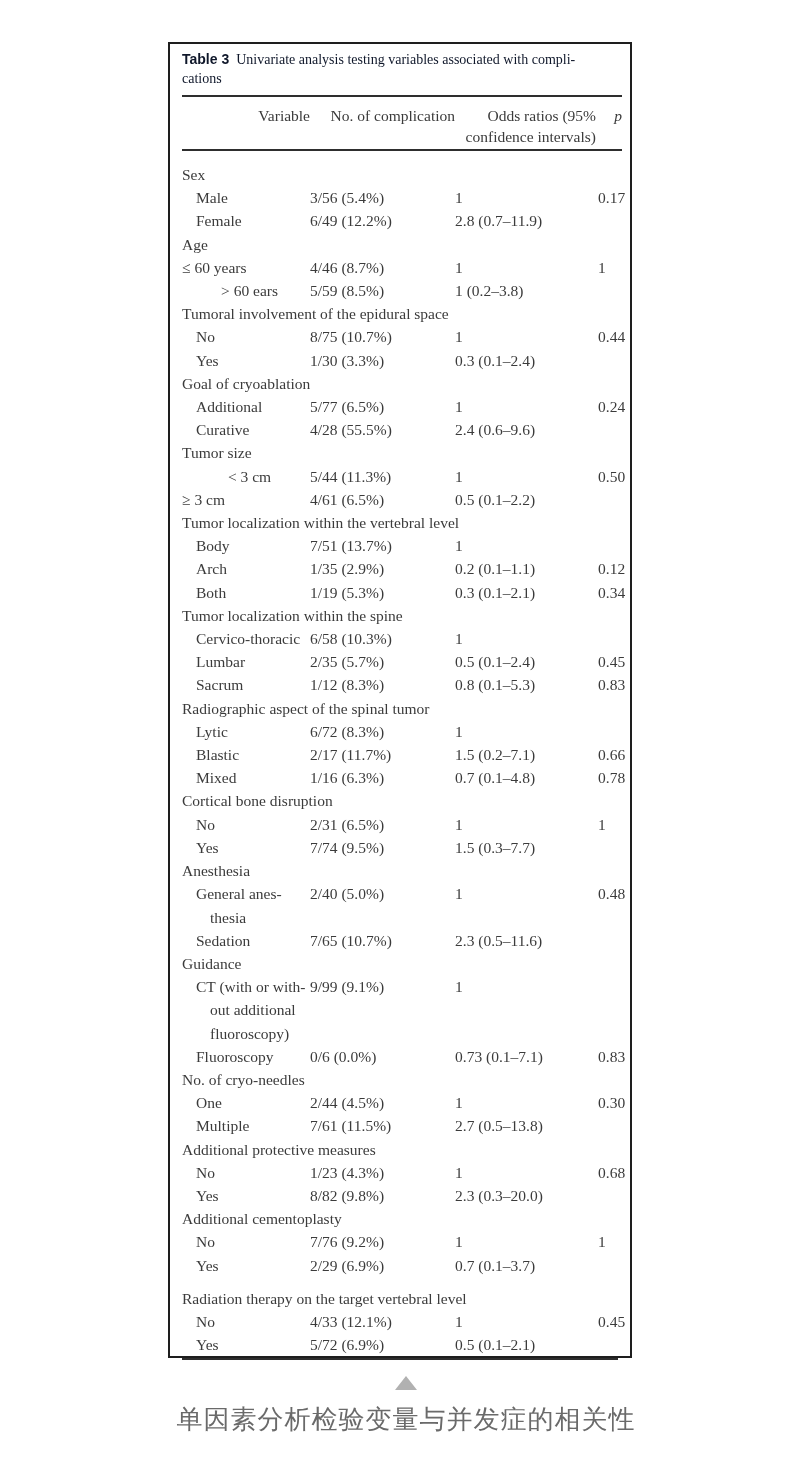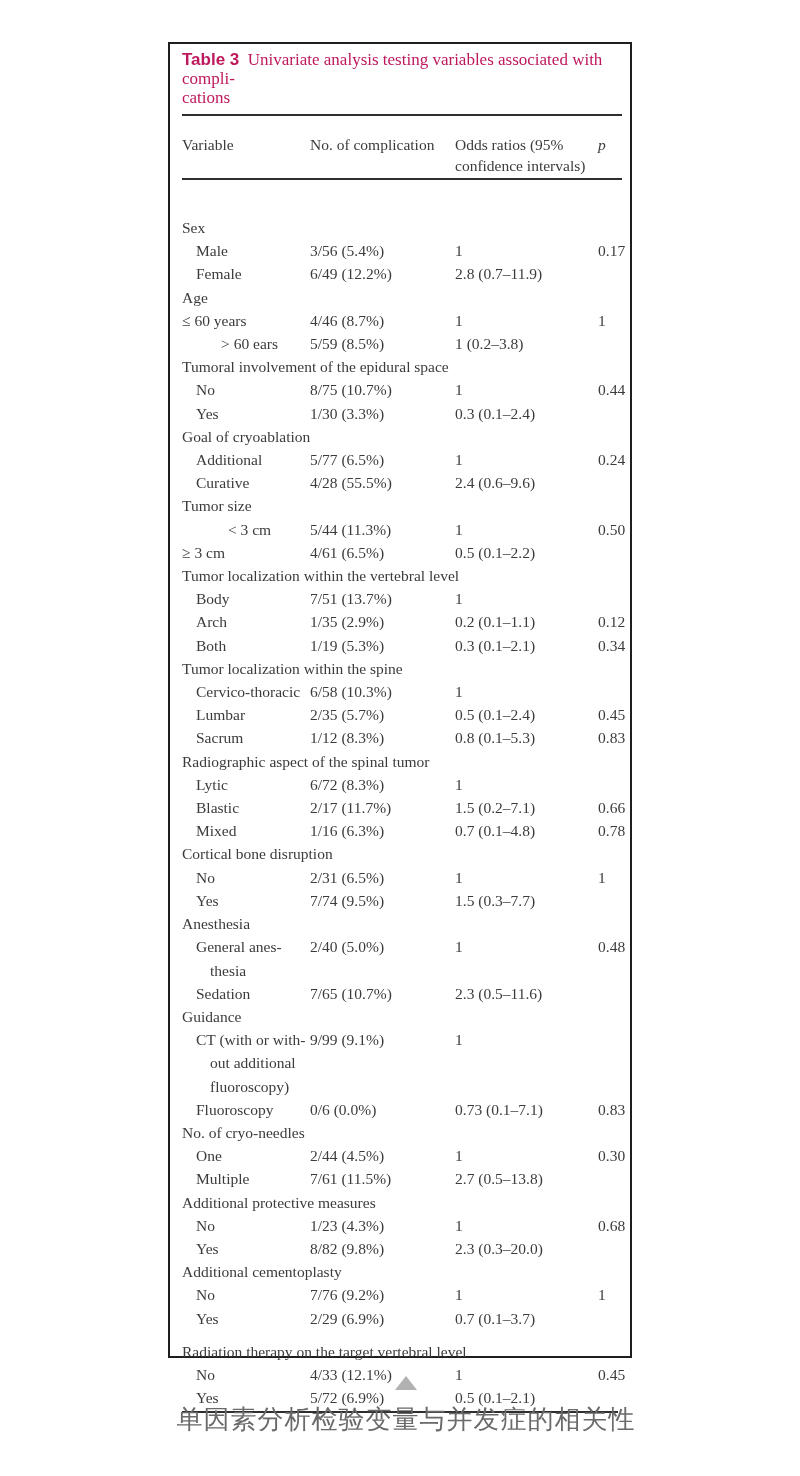--- a/index.html
+++ b/index.html
@@ -6,33 +6,33 @@
   body {
     width:800px; height:1476px; position:relative;
     background:#ffffff; overflow:hidden;
     font-family:"Liberation Serif", serif;
   }
   .table-box {
     position:absolute; left:168px; top:42px; width:464px; height:1316px;
     box-sizing:border-box; border:2px solid #1e1e1e; background:#fff;
     padding:6px 8px 0 12px; color:#3b3b3b;
   }
-  .tbl-title { font-size:17px; line-height:19px; color:#be185d; }
+  .tbl-title { font-size:14px; line-height:19px; color:#0f172a; }
   .tbl-title .tlabel { font-family:"Liberation Sans", sans-serif; font-weight:bold; }
   .rule { border:none; margin:0; border-top:2px solid #2e2e2e; }
   .rule-title { margin-top:7px; }
   .rule-head  { margin-top:2px; border-top-width:2.5px; }
   .rule-bottom{ margin-top:2px; border-top-width:2.5px; width:99%; }
   .thead {
     display:grid; grid-template-columns:128px 145px 141px 1fr;
-    padding:18px 0 0 0; font-size:15.5px; line-height:21px; color:#3b3b3b;
+    padding:8px 0 0 0; font-size:15.5px; line-height:21px; color:#3b3b3b;text-align:right;
   }
   .thead .col-odds { white-space:pre-line; }
   .thead .col-p { font-style:italic; padding-left:2px; }
-  .tbody { padding-top:4px; font-size:15.5px;margin-top:32px; }
+  .tbody { padding-top:12px; font-size:15.5px; }
   .trow { display:grid; grid-template-columns:128px 145px 141px 1fr; line-height:23.2px; }
   .trow.gap { margin-top:10px; }
   .trow .c { white-space:pre-line; }
   .trow .c1.span-all { grid-column:1 / -1; }
   .trow.ind1 .c1 { padding-left:7px;text-align:center; }
   .trow.ind2 .c1 { padding-left:28px; text-indent:-14px; }
   .trow .cp { padding-left:2px; }
   .caption-marker {
     position:absolute; left:395px; top:1376px;
     width:0; height:0;

